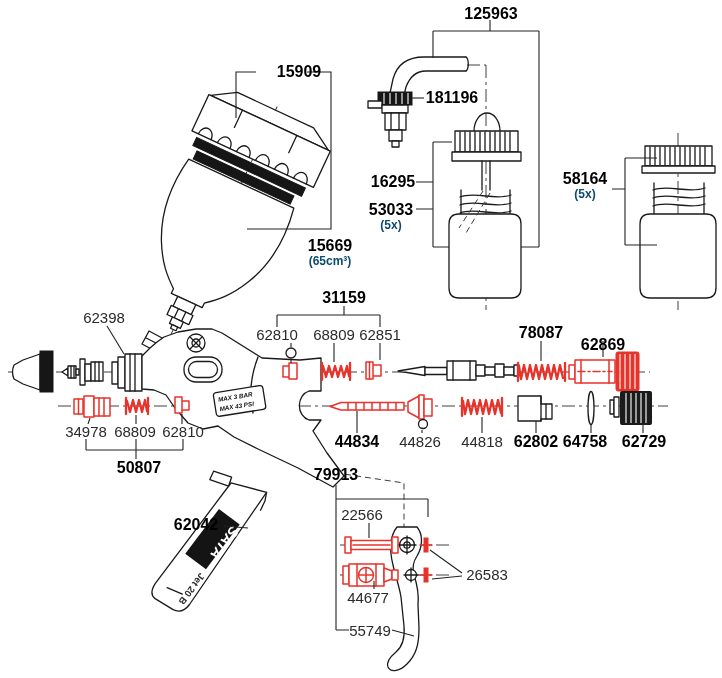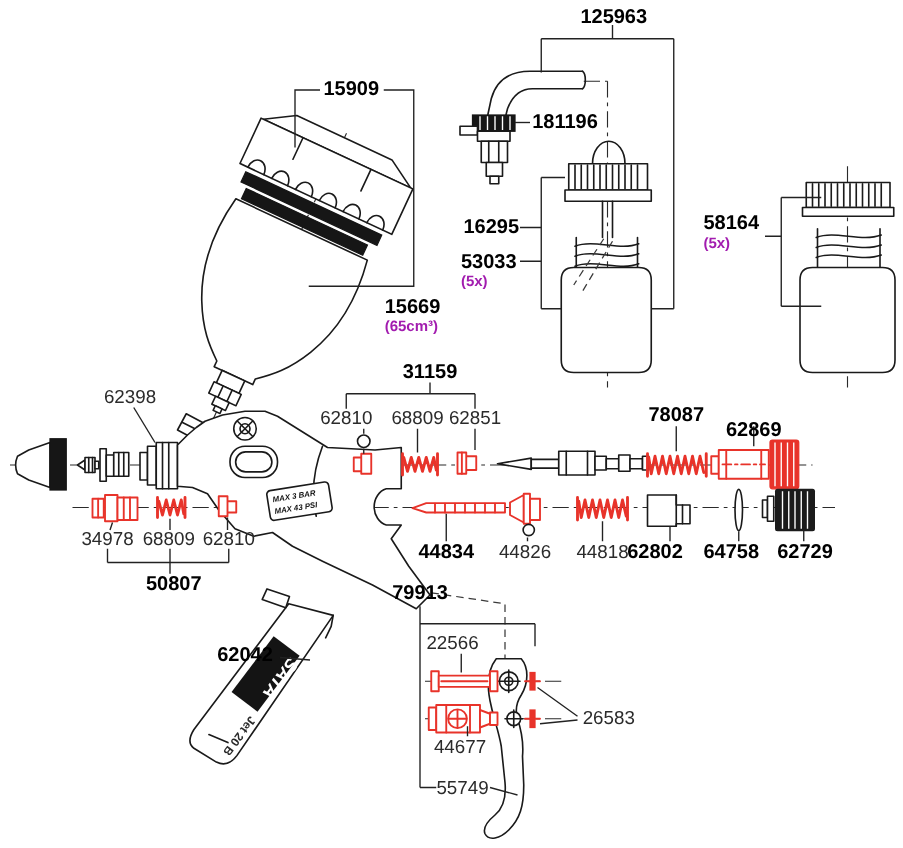--- a/index.html
+++ b/index.html
@@ -1,22 +1,22 @@
 <!DOCTYPE html>
 <html><head>
 <meta charset="utf-8">
 <style>
   html,body{margin:0;padding:0;background:#fff;}
   #stage{position:relative;width:722px;height:678px;background:#fff;overflow:hidden;
          font-family:"Liberation Sans",sans-serif;}
   #art{position:absolute;left:0;top:0;}
-  .lbl{position:absolute;transform:translateX(-50%);text-align:left;
+  .lbl{position:absolute;transform:translateX(-50%);text-align:center;
        font-size:15px;color:#2b2b2b;line-height:1.05;white-space:nowrap;}
   .lbl.b{font-weight:700;font-size:16px;color:#000;}
-  .lbl .sub{display:block;font-size:12px;font-weight:700;color:#a21caf;}
+  .lbl .sub{display:block;font-size:12px;font-weight:700;color:#0c4a6e;}
   .lbl .sub:empty{display:none;}
 </style>
 </head>
 <body>
 
 <div id="stage">
 
 <svg id="art" width="722" height="678" viewBox="0 0 722 678">
   <style>
     .k{stroke:#1a1a1a;fill:none;stroke-width:1.3;stroke-linejoin:round;stroke-linecap:round;}
@@ -287,41 +287,41 @@
                          M591,425 V433 M643,424 V433"></path>
     <path class="ldr" d="M336,485 V630 M336,499 H428 M428,499 V517 M336,630 H349"></path>
     <path class="ldr" d="M392,630 L414,636"></path>
     <path class="ldr" d="M369,523 V538 M374,581 V589"></path>
     <path class="ldr" d="M430,550 L462,573 M432,579 L462,576"></path>
     <path class="ldr" d="M224,526 L248,528"></path>
   </g>
 </svg>
 
 <div class="lbl b" style="left:491px;top:6px"><span>125963</span></div>
-<div class="lbl b" style="left:281px;top:64px"><span>15909</span></div>
+<div class="lbl b" style="left:299px;top:64px"><span>15909</span></div>
 <div class="lbl b" style="left:452px;top:90px"><span>181196</span></div>
 <div class="lbl b" style="left:393px;top:174px"><span>16295</span></div>
 <div class="lbl b" style="left:391px;top:202px"><span>53033</span><span class="sub">(5x)</span></div>
 <div class="lbl b" style="left:585px;top:171px"><span>58164</span><span class="sub">(5x)</span></div>
 <div class="lbl b" style="left:330px;top:238px"><span>15669</span><span class="sub">(65cm³)</span></div>
 <div class="lbl b" style="left:344px;top:290px"><span>31159</span></div>
 <div class="lbl" style="left:277px;top:327px"><span>62810</span></div>
 <div class="lbl" style="left:334px;top:327px"><span>68809</span></div>
 <div class="lbl" style="left:380px;top:327px"><span>62851</span></div>
 <div class="lbl b" style="left:541px;top:325px"><span>78087</span></div>
 <div class="lbl b" style="left:603px;top:337px"><span>62869</span></div>
 <div class="lbl" style="left:104px;top:310px"><span>62398</span></div>
 <div class="lbl" style="left:86px;top:424px"><span>34978</span></div>
 <div class="lbl" style="left:135px;top:424px"><span>68809</span></div>
 <div class="lbl" style="left:183px;top:424px"><span>62810</span></div>
 <div class="lbl b" style="left:139px;top:460px"><span>50807</span></div>
 <div class="lbl b" style="left:357px;top:434px"><span>44834</span></div>
 <div class="lbl" style="left:420px;top:434px"><span>44826</span></div>
 <div class="lbl" style="left:482px;top:434px"><span>44818</span></div>
-<div class="lbl b" style="left:524px;top:434px"><span>62802</span></div>
+<div class="lbl b" style="left:536px;top:434px"><span>62802</span></div>
 <div class="lbl b" style="left:585px;top:434px"><span>64758</span></div>
 <div class="lbl b" style="left:644px;top:434px"><span>62729</span></div>
 <div class="lbl b" style="left:336px;top:467px"><span>79913</span></div>
 <div class="lbl b" style="left:196px;top:517px"><span>62042</span></div>
 <div class="lbl" style="left:362px;top:507px"><span>22566</span></div>
 <div class="lbl" style="left:368px;top:590px"><span>44677</span></div>
 <div class="lbl" style="left:487px;top:567px"><span>26583</span></div>
 <div class="lbl" style="left:370px;top:623px"><span>55749</span></div>
 
 </div>

